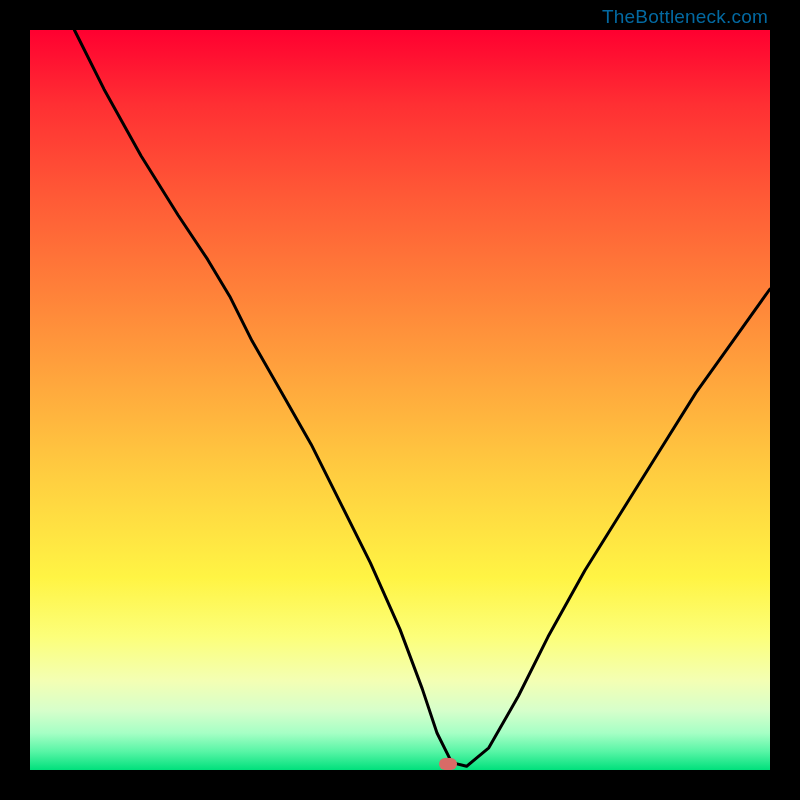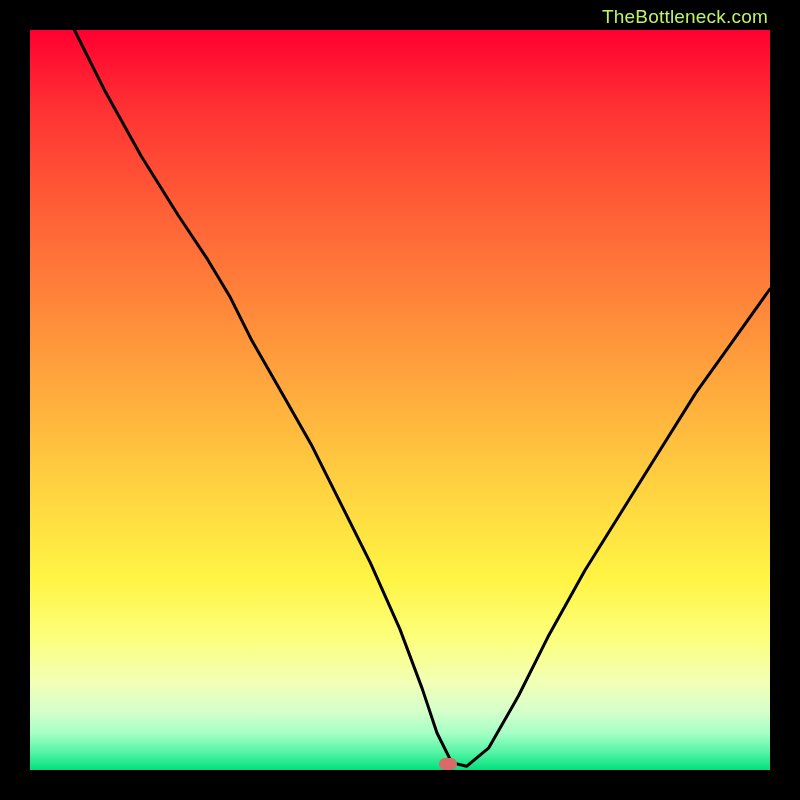--- a/index.html
+++ b/index.html
@@ -52,21 +52,21 @@
     position: absolute;
     width: 18px;
     height: 12px;
     border-radius: 6px;
     transform: translate(-50%, -50%);
   }
   .watermark {
     position: absolute;
     top: 6px;
     right: 32px;
-    color: #bef264;
+    color: #0369a1;
     font-size: 19px;
     letter-spacing: 0.2px;
     font-weight: 500;
   }
 </style>
 </head>
 <body>
 
 <div class="frame">
   <div class="watermark">TheBottleneck.com</div>

